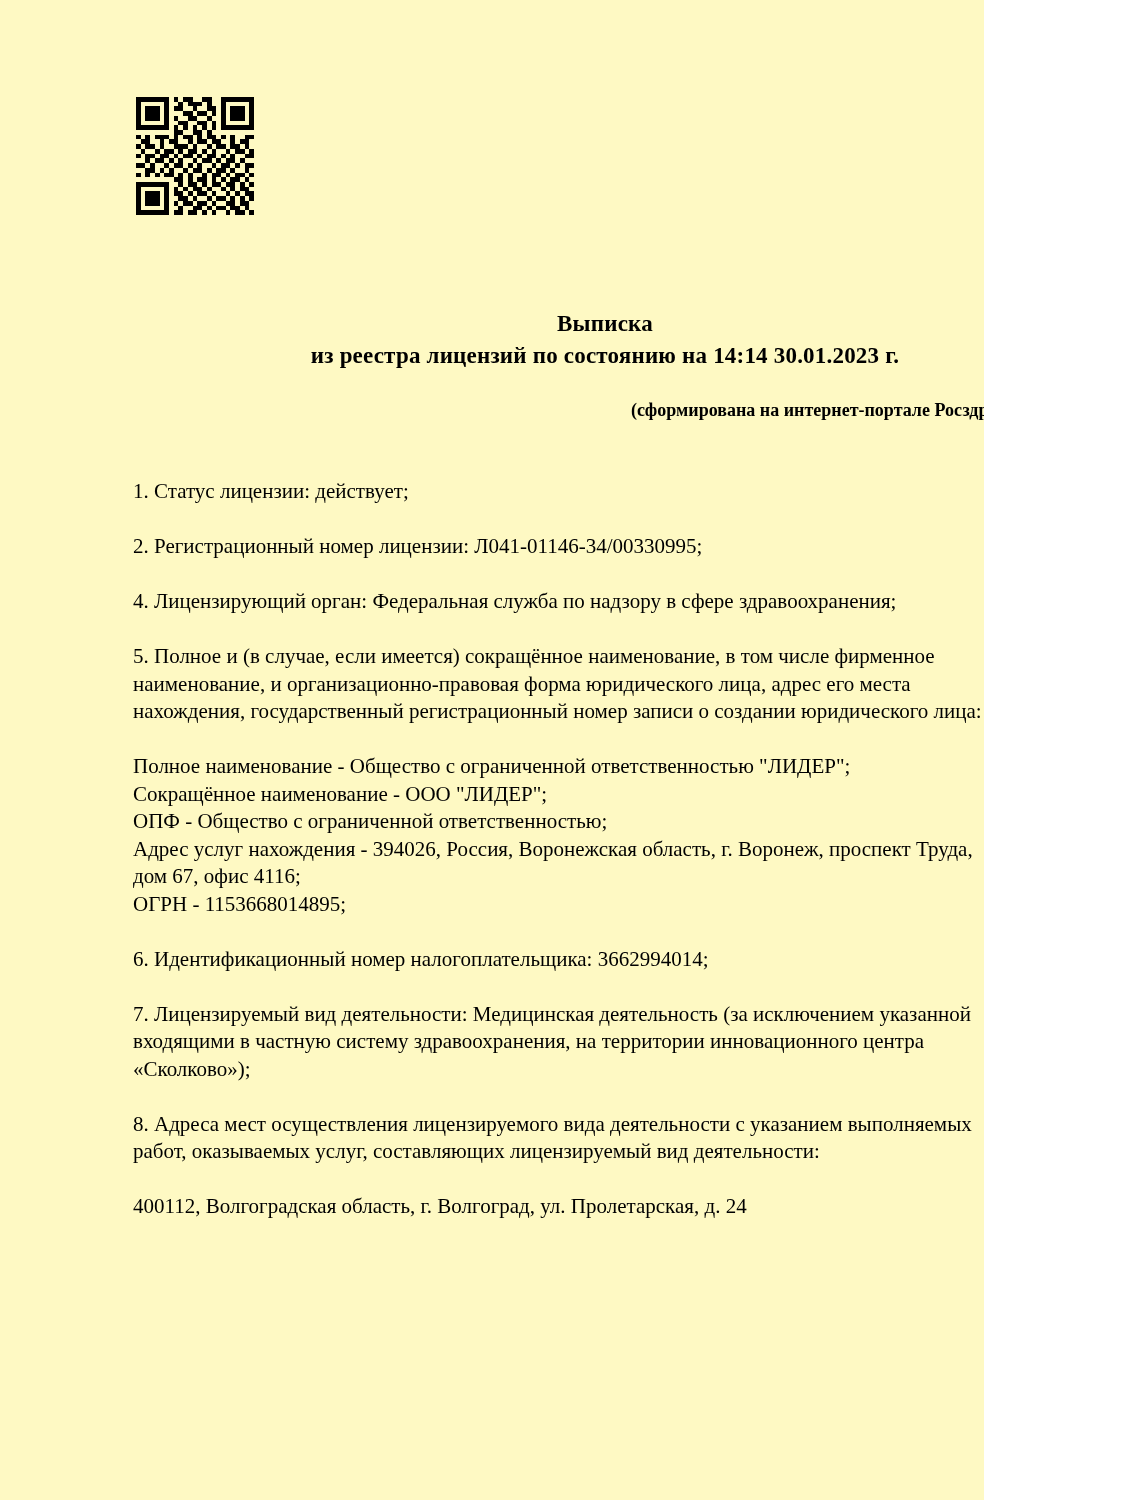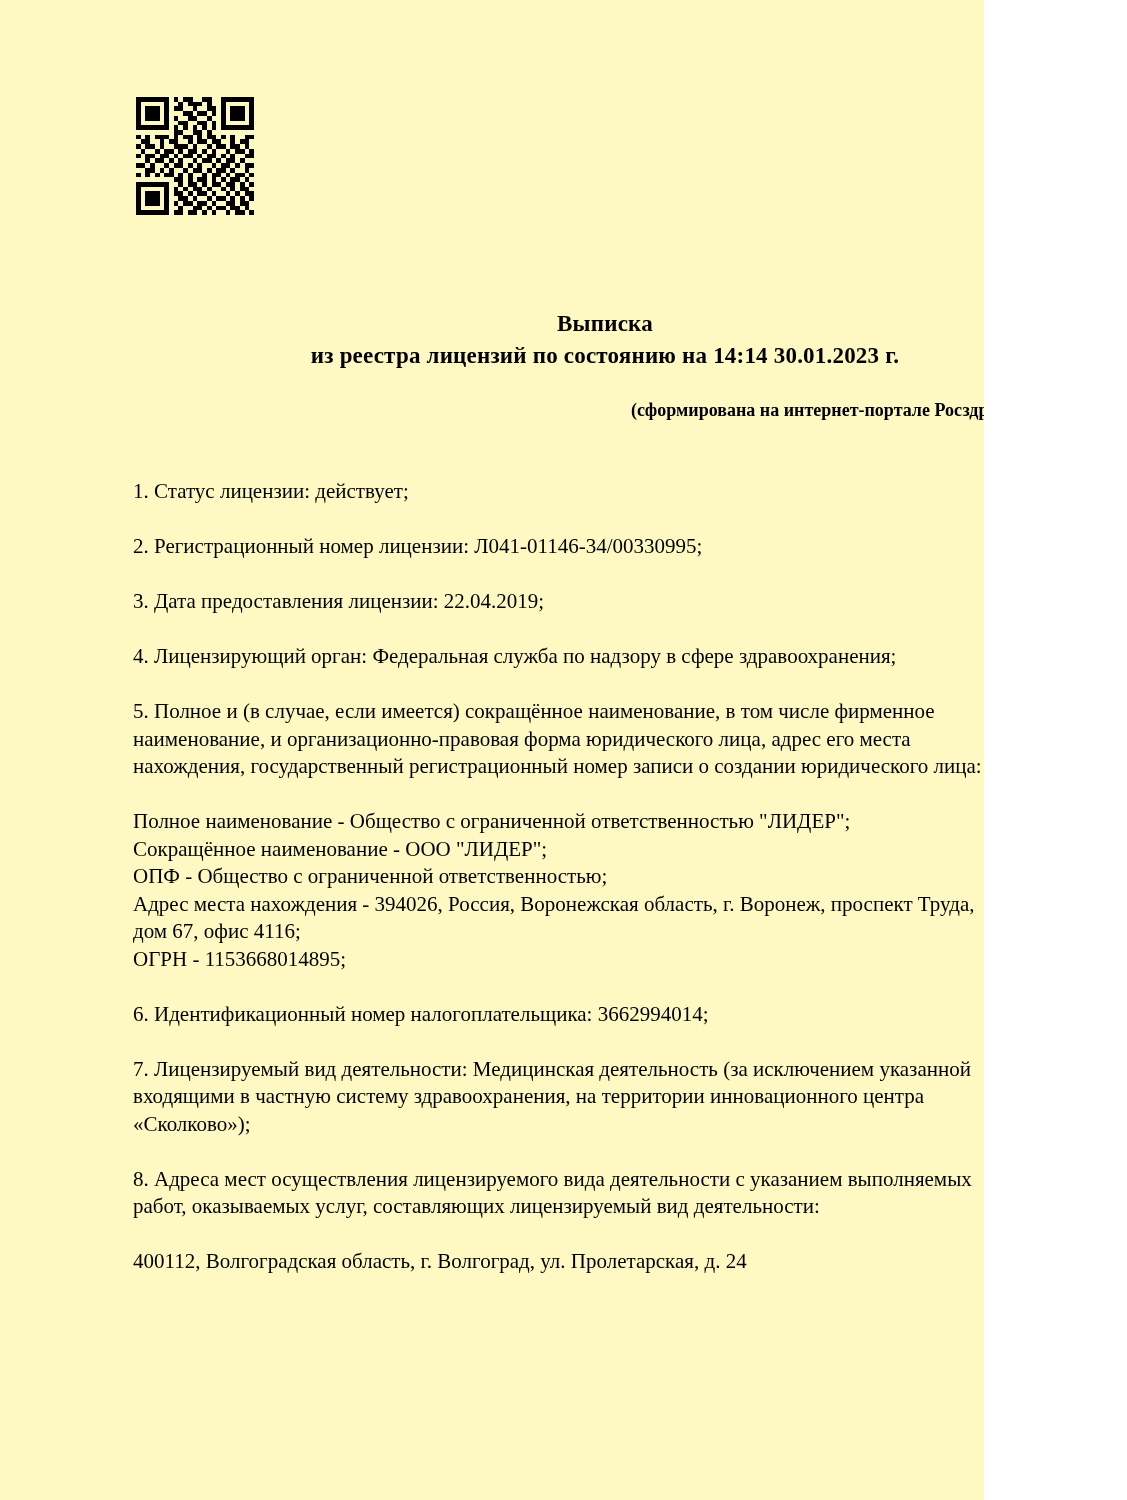--- a/index.html
+++ b/index.html
@@ -712,39 +712,36 @@
     <div class="body">
 
       <p class="para">
         <span class="line">1. Статус лицензии: действует;</span>
       </p>
 
       <p class="para">
         <span class="line">2. Регистрационный номер лицензии: Л041-01146-34/00330995;</span>
       </p>
 
-      <p class="para">
-        <span class="line">3. Дата предоставления лицензии: 22.04.2019;</span>
-      </p>
 
       <p class="para">
         <span class="line">4. Лицензирующий орган: Федеральная служба по надзору в сфере здравоохранения;</span>
       </p>
 
       <p class="para">
         <span class="line">5. Полное и (в случае, если имеется) сокращённое наименование, в том числе фирменное</span>
         <span class="line">наименование, и организационно-правовая форма юридического лица, адрес его места</span>
         <span class="line">нахождения, государственный регистрационный номер записи о создании юридического лица:</span>
       </p>
 
       <p class="para">
         <span class="line">Полное наименование - Общество с ограниченной ответственностью "ЛИДЕР";</span>
         <span class="line">Сокращённое наименование - ООО "ЛИДЕР";</span>
         <span class="line">ОПФ - Общество с ограниченной ответственностью;</span>
-        <span class="line">Адрес места нахождения - 394026, Россия, Воронежская область, г. Воронеж, проспект Труда,</span>
+        <span class="line">Адрес услуг нахождения - 394026, Россия, Воронежская область, г. Воронеж, проспект Труда,</span>
         <span class="line">дом 67, офис 4116;</span>
         <span class="line">ОГРН - 1153668014895;</span>
       </p>
 
       <p class="para">
         <span class="line">6. Идентификационный номер налогоплательщика: 3662994014;</span>
       </p>
 
       <p class="para">
         <span class="line">7. Лицензируемый вид деятельности: Медицинская деятельность (за исключением указанной</span>

